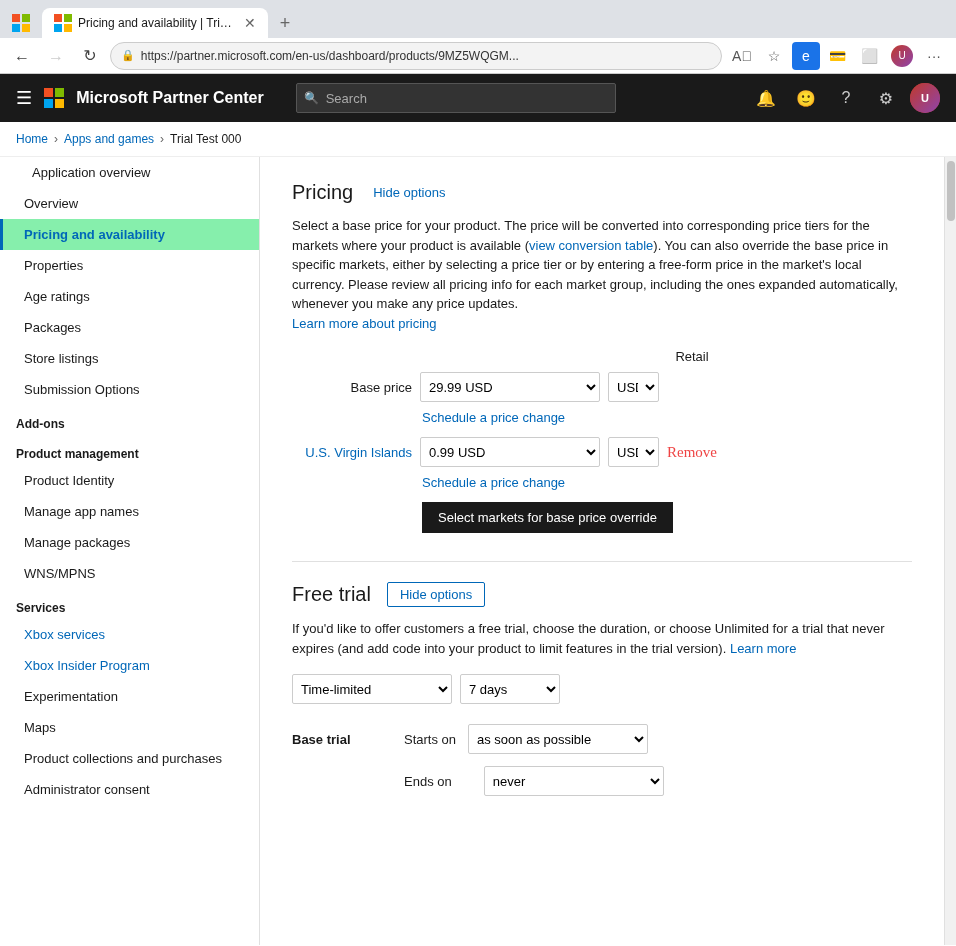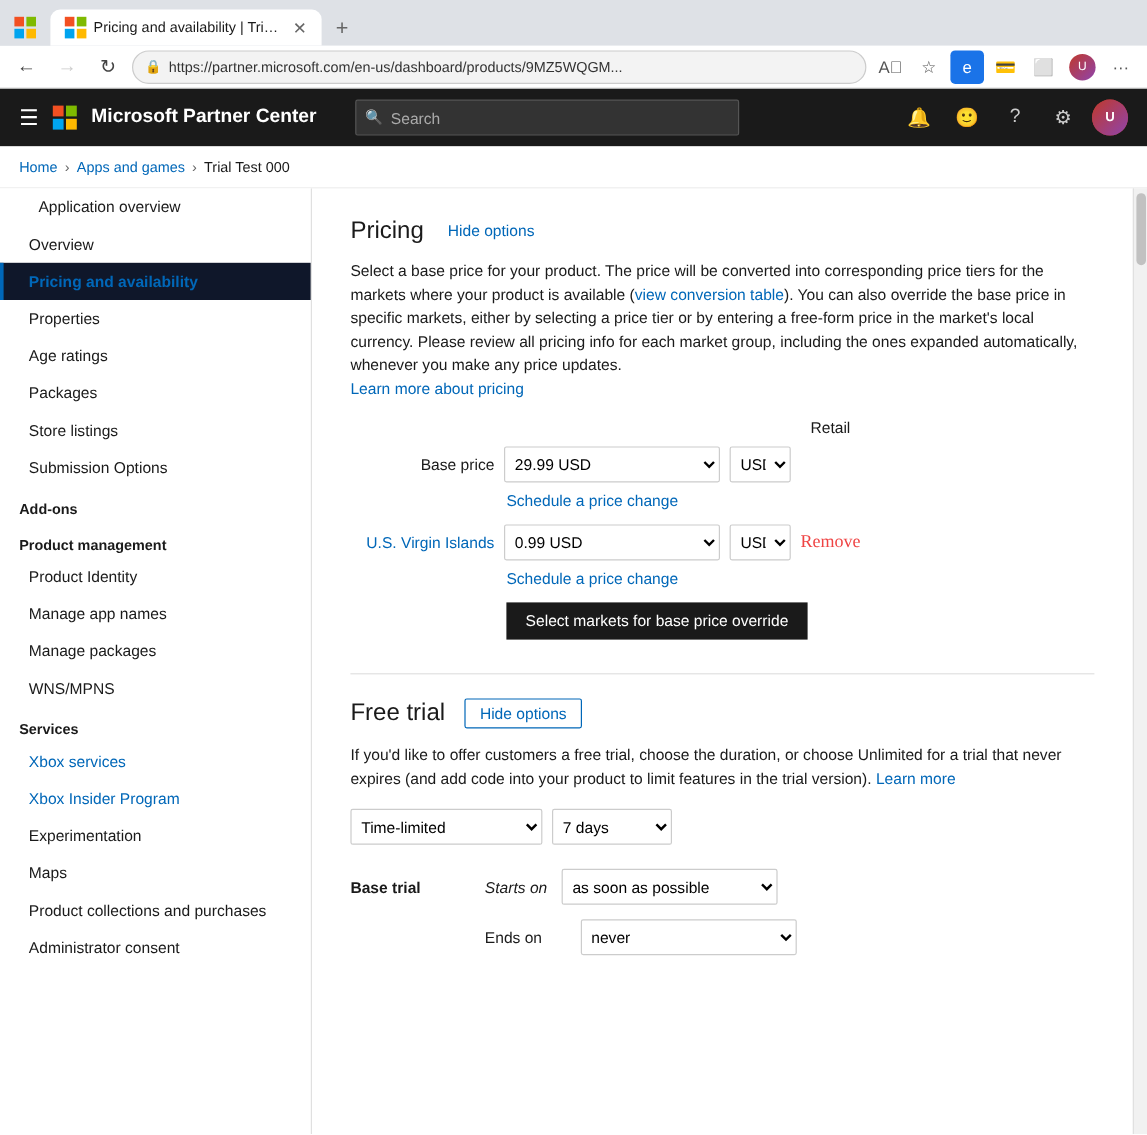--- a/index.html
+++ b/index.html
@@ -36,21 +36,21 @@
     .breadcrumb { display: flex; align-items: center; gap: 6px; padding: 10px 16px; font-size: 12px; color: #0067b8; background: #fff; border-bottom: 1px solid #eee; }
     .breadcrumb-sep { color: #666; }
     .breadcrumb-last { color: #1a1a1a; }
 
     
     .main-layout { display: flex; height: calc(946px - 38px - 36px - 48px - 36px); }
 
     
     .sidebar { width: 260px; min-width: 260px; border-right: 1px solid #e0e0e0; overflow-y: auto; background: #fff; padding-bottom: 20px; }
     .sidebar-item { padding: 8px 32px; font-size: 13px; color: #1a1a1a; cursor: pointer; display: block; text-decoration: none; }
-    .sidebar-item.active { background: #0f172a; border-left: 3px solid #0067b8; color: #0067b8; font-weight: 600; padding-left: 13px; }
+    .sidebar-item.active { background: #86efac; border-left: 3px solid #0067b8; color: #0067b8; font-weight: 600; padding-left: 13px; }
     .sidebar-item.sub { padding-left: 24px; }
     .sidebar-item.sub.active { padding-left: 21px; }
 
     
     .content { flex: 1; overflow-y: auto; padding: 24px 32px; }
 
     .section-header { display: flex; align-items: center; gap: 20px; margin-bottom: 12px; }
     .section-title { font-size: 20px; font-weight: 400; color: #1a1a1a; }
     .hide-options-link { color: #0067b8; font-size: 13px; cursor: pointer; text-decoration: none; }
 
@@ -79,21 +79,21 @@
 
     .trial-description { font-size: 13px; color: #0067b8; line-height: 1.5; margin-bottom: 16px; }
     .trial-description span { color: #1a1a1a; }
 
     .trial-options-row { display: flex; align-items: center; gap: 8px; margin-bottom: 20px; }
     .trial-select { height: 30px; border: 1px solid #ccc; border-radius: 2px; font-size: 13px; padding: 0 4px; background: #fff; cursor: pointer; }
 
     .base-trial-section { margin-top: 8px; }
     .base-trial-row { display: flex; align-items: center; gap: 12px; margin-bottom: 12px; }
     .base-trial-label { width: 100px; font-size: 13px; font-weight: 600; color: #1a1a1a; }
-    .starts-label { font-size: 13px; color: #1a1a1a; font-style: italic; }
+    .starts-label { font-size: 13px; color: #1a1a1a; }
     .starts-select { height: 30px; border: 1px solid #ccc; border-radius: 2px; font-size: 13px; padding: 0 4px; min-width: 180px; background: #fff; cursor: pointer; }
     .ends-row { display: flex; align-items: center; gap: 12px; margin-bottom: 12px; }
     .ends-label-wrap { width: 100px; }
     .ends-label { font-size: 13px; color: #1a1a1a; }
     .ends-select { height: 30px; border: 1px solid #ccc; border-radius: 2px; font-size: 13px; padding: 0 4px; min-width: 180px; background: #fff; cursor: pointer; }
 
     
     ::-webkit-scrollbar { width: 8px; }
     ::-webkit-scrollbar-track { background: #f1f1f1; }
     ::-webkit-scrollbar-thumb { background: #c1c1c1; border-radius: 4px; }

